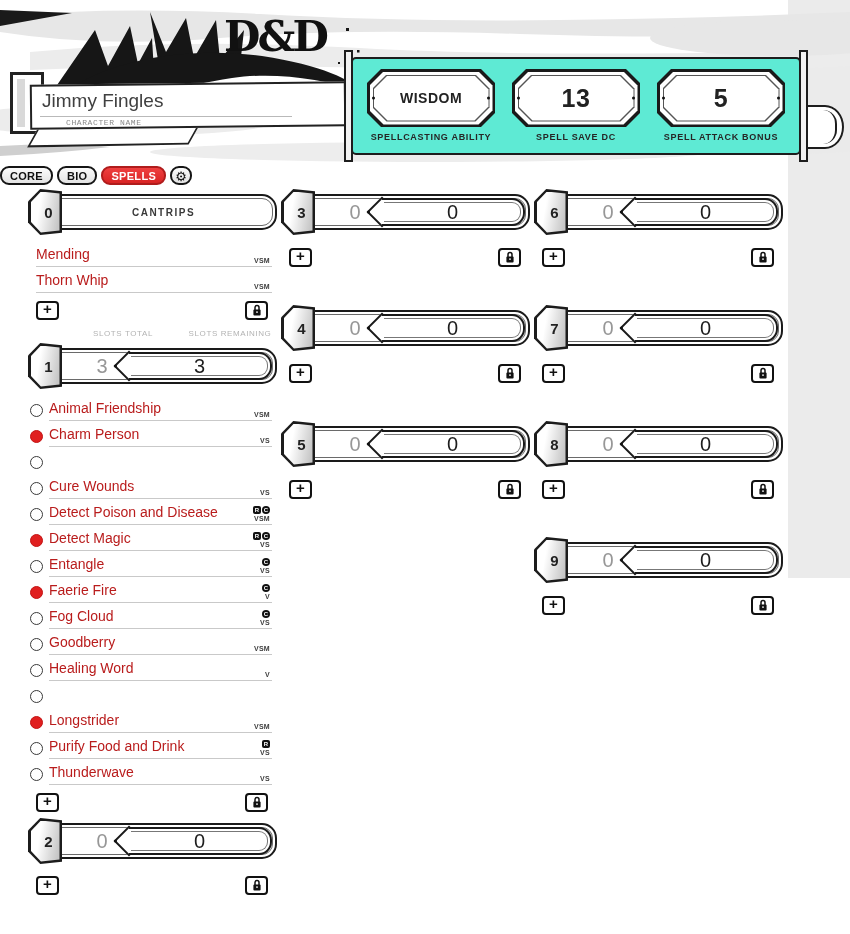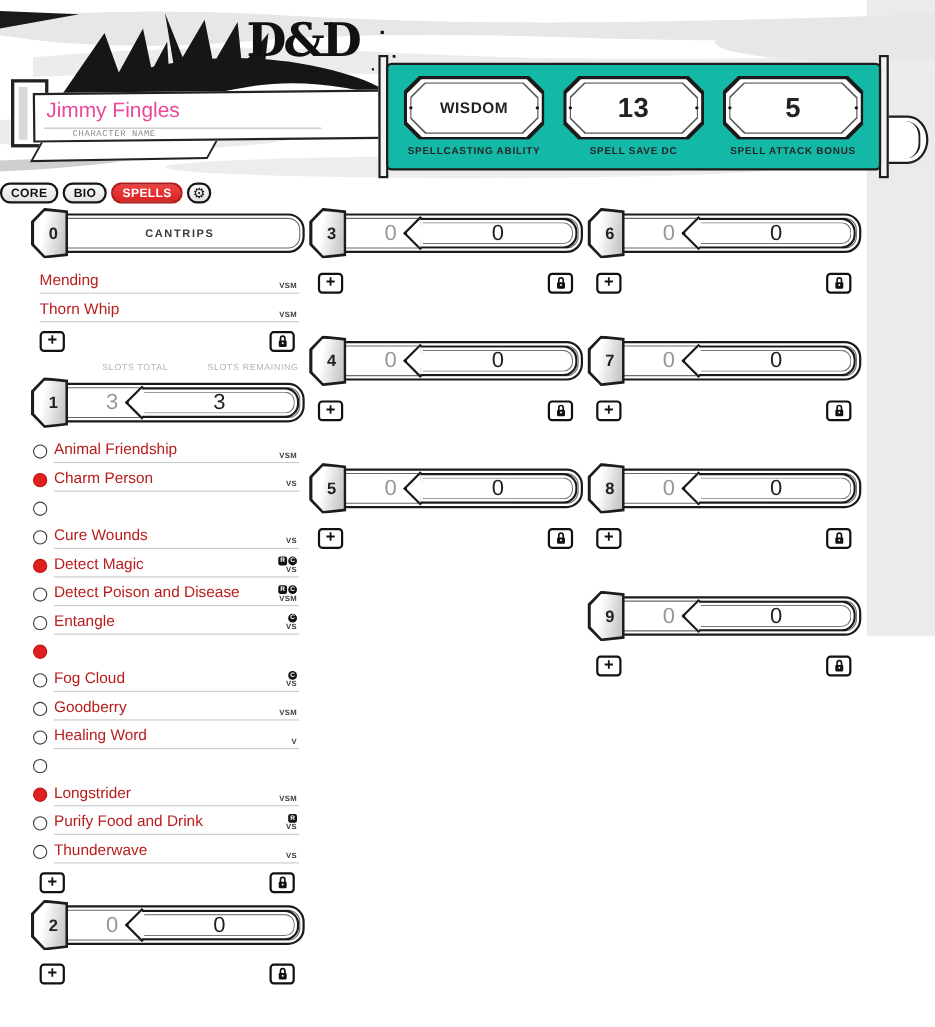--- a/index.html
+++ b/index.html
@@ -18,32 +18,32 @@
   .dnd-logo { position:absolute; left:195px; top:12px; width:160px; text-align:center;
     font-family:"DejaVu Serif", serif; font-weight:700; font-size:42px; letter-spacing:-3px; color:#111; z-index:3;}
 
   .name-bracket { position:absolute; left:10px; top:72px; width:34px; height:62px;
     background:#fff; border:3px solid #222; z-index:2; }
   .name-bracket::after { content:""; position:absolute; left:4px; top:4px; right:16px; bottom:4px; background:#d9d9d9; }
   .name-ribbon { position:absolute; left:30px; top:83px; width:316px; height:45px;
     background:#fff; border:2.5px solid #222; transform:rotate(-0.6deg); z-index:3; }
   .name-fold { position:absolute; left:34px; top:124px; width:160px; height:22px;
     background:#fff; border:2px solid #222; transform:skewX(-30deg) rotate(-1deg); z-index:2; }
-  .char-name { position:absolute; left:42px; top:90px; font-size:19px; color:#ec4899; z-index:4; }
+  .char-name { position:absolute; left:42px; top:90px; font-size:19px; color:#404040; z-index:4; }
   .char-name-line { position:absolute; left:40px; top:116px; width:252px; border-bottom:1px solid #b9b9b9; z-index:4; }
   .char-name-label { position:absolute; left:66px; top:118px; font-size:8px; letter-spacing:0.6px; color:#8a8a8a; z-index:4;font-family:Liberation Mono, monospace; }
 
   .plate-bar { position:absolute; top:50px; width:9px; height:112px; background:#f2f2f2; border:2.5px solid #1d1d1d; z-index:3; }
   .plate-bar.left { left:344px; } .plate-bar.right { left:799px; }
   .plate-curl { position:absolute; left:806px; top:105px; width:38px; height:44px; background:#fff;
     border:2.5px solid #1d1d1d; border-radius:0 19px 19px 0 / 0 22px 22px 0; z-index:2; }
   .plate-curl::after { content:""; position:absolute; right:5px; top:3px; bottom:3px; width:16px;
     border-right:2px solid #1d1d1d; border-radius:0 14px 14px 0; }
   .stats-plate { position:absolute; left:351px; top:57px; width:450px; height:98px;
-    background:#14b8a6; border:2.5px solid #1d1d1d; border-radius:5px; z-index:4;
+    background:#5eead4; border:2.5px solid #1d1d1d; border-radius:5px; z-index:4;
     display:flex; justify-content:space-between; padding:10px 14px 0; }
   .stat-cell { display:flex; flex-direction:column; align-items:center; }
   .oct { clip-path:polygon(14px 0, calc(100% - 14px) 0, 100% 14px, 100% calc(100% - 14px),
          calc(100% - 14px) 100%, 14px 100%, 0 calc(100% - 14px), 0 14px); }
   .stat-box { position:relative; width:128px; height:58px; background:#1a1a1a; }
   .stat-l2 { position:absolute; inset:2.5px; background:#fff; }
   .stat-l3 { position:absolute; inset:3px; background:#555; }
   .stat-l4 { position:absolute; inset:1px; background:#fff; display:flex; align-items:center; justify-content:center; }
   .stat-box::before, .stat-box::after { content:""; position:absolute; top:50%; width:3px; height:3px;
     background:#111; border-radius:50%; transform:translateY(-50%); z-index:5; }
@@ -316,59 +316,68 @@
     <div class="check"></div>
     <div class="fieldline">
       <span class="spell-name">Cure Wounds</span>
       <span class="tags">
         <span class="badges"></span>
         <span class="components">VS</span>
       </span>
     </div>
   </div>
           <div class="spell-row">
+    <div class="check"></div>
+    <div class="fieldline">
+      <span class="spell-name">Detect Poison and Disease</span>
+      <span class="tags">
+        <span class="badges">
+                  <span class="mini-badge r">R</span>
+                  <span class="mini-badge c">C</span>
+                </span>
+        <span class="components">VSM</span>
+      </span>
+    </div>
+  </div>
+          <div class="spell-row">
     <div class="check filled"></div>
     <div class="fieldline">
       <span class="spell-name">Detect Magic</span>
       <span class="tags">
         <span class="badges">
                   <span class="mini-badge r">R</span>
                   <span class="mini-badge c">C</span>
                 </span>
         <span class="components">VS</span>
       </span>
     </div>
   </div>
           <div class="spell-row">
     <div class="check"></div>
     <div class="fieldline">
-      <span class="spell-name">Detect Poison and Disease</span>
-      <span class="tags">
-        <span class="badges">
-                  <span class="mini-badge r">R</span>
-                  <span class="mini-badge c">C</span>
-                </span>
-        <span class="components">VSM</span>
-      </span>
-    </div>
-  </div>
-          <div class="spell-row">
-    <div class="check"></div>
-    <div class="fieldline">
       <span class="spell-name">Entangle</span>
       <span class="tags">
         <span class="badges">
                   <span class="mini-badge c">C</span>
                 </span>
         <span class="components">VS</span>
       </span>
     </div>
   </div>
           <div class="spell-row">
     <div class="check filled"></div>
+    <div class="fieldline">
+      <span class="spell-name">Faerie Fire</span>
+      <span class="tags">
+        <span class="badges">
+                  <span class="mini-badge c">C</span>
+                </span>
+        <span class="components">V</span>
+      </span>
+    </div>
   </div>
           <div class="spell-row">
     <div class="check"></div>
     <div class="fieldline">
       <span class="spell-name">Fog Cloud</span>
       <span class="tags">
         <span class="badges">
                   <span class="mini-badge c">C</span>
                 </span>
         <span class="components">VS</span>

